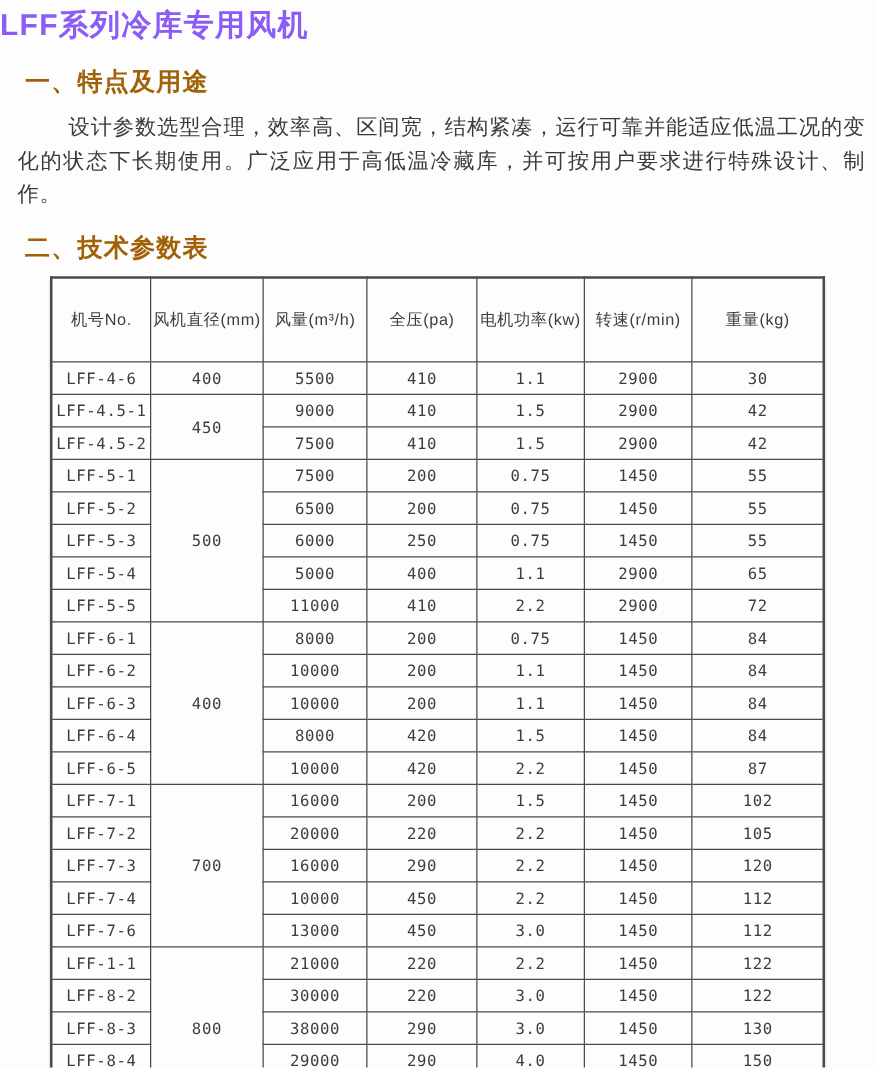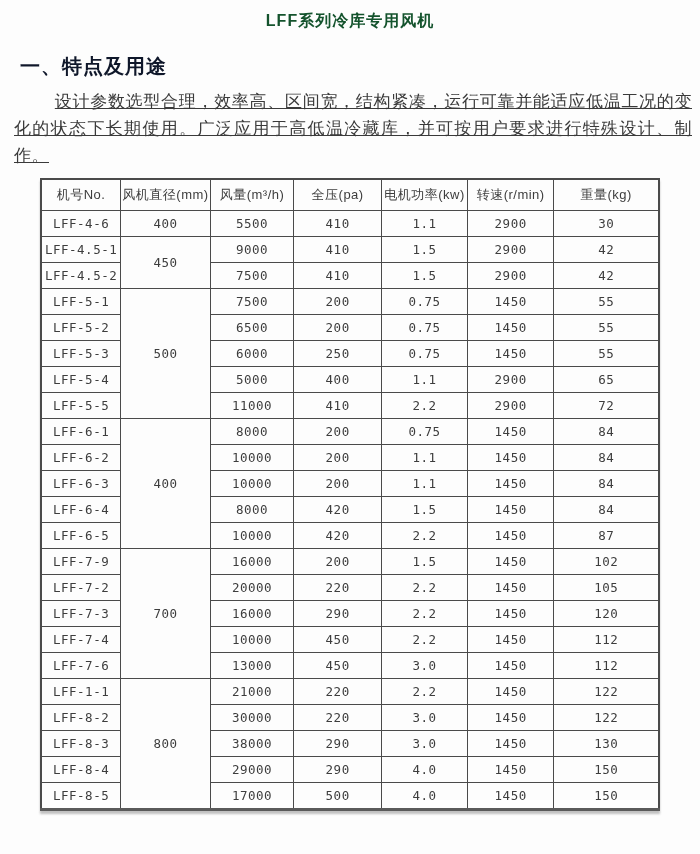--- a/index.html
+++ b/index.html
@@ -6,44 +6,43 @@
   body {
     width: 700px; height: 854px;
     background: #fdfdfd;
     font-family: "Liberation Sans", sans-serif;
     color: #383838;
     overflow: hidden;
   }
   .page { width: 700px; height: 854px; position: relative; }
   .doc-title {
     margin: 6px 0 0 0;
-    text-align: center;
-    font-size: 16px;
+    text-align: left;
+    font-size: 24px;
     font-weight: bold;
     letter-spacing: 1px;
-    color: #14532d;
+    color: #8b5cf6;
     line-height: 30px;
   }
   .section-heading {
     margin: 17px 0 0 20px;
     font-size: 20px;
     font-weight: bold;
-    color: #0f172a;
+    color: #a16207;
     line-height: 26px;
     letter-spacing: 1px;
   }
   .features-body {
     margin: 9px 8px 0 14px;
     font-size: 17px;
     line-height: 27px;
     text-align: justify;
     text-indent: 2.4em;
     color: #3a3a3a;
     letter-spacing: 0.5px;
-    text-decoration: underline;
   }
   .spec-table {
     margin: 9px 0 0 40px;
     width: 620px;
     border-collapse: collapse;
     table-layout: fixed;
     font-size: 13px;
     color: #3d3d3d;
     border: 2px solid #4a4a4a;
     border-bottom: 3px solid #5a5a5a;
@@ -51,21 +50,21 @@
   }
   .spec-table th, .spec-table td {
     border: 1px solid #4a4a4a;
     text-align: center;
     vertical-align: middle;
     overflow: hidden;
     white-space: nowrap;
   }
   .spec-table th {
     font-weight: normal;
-    padding: 6px 1px;
+    padding: 24px 1px;
     letter-spacing: 0.5px;
     background: #fdfdfd;
   }
   .spec-table td {
     padding: 5px 1px;
     font-family: "DejaVu Sans Mono", "Liberation Sans", monospace;
     font-size: 12.5px;
     letter-spacing: 0.5px;
   }
 </style>
@@ -73,20 +72,21 @@
 <body>
 
 <div class="page">
 
   <h1 class="doc-title">LFF系列冷库专用风机</h1>
 
   <h2 class="section-heading">一、特点及用途</h2>
 
   <p class="features-body">设计参数选型合理，效率高、区间宽，结构紧凑，运行可靠并能适应低温工况的变化的状态下长期使用。广泛应用于高低温冷藏库，并可按用户要求进行特殊设计、制作。</p>
 
+  <h2 class="section-heading">二、技术参数表</h2>
 
   <table class="spec-table">
     <colgroup>
       <col style="width:12.9%">
       <col style="width:14.5%">
       <col style="width:13.5%">
       <col style="width:14.2%">
       <col style="width:13.9%">
       <col style="width:14.0%">
       <col style="width:17.0%">
@@ -205,21 +205,21 @@
         </tr>
         <tr>
           <td>LFF-6-5</td>
           <td>10000</td>
           <td>420</td>
           <td>2.2</td>
           <td>1450</td>
           <td>87</td>
         </tr>
         <tr>
-          <td>LFF-7-9</td>
+          <td>LFF-7-1</td>
           <td rowspan="5">700</td>
           <td>16000</td>
           <td>200</td>
           <td>1.5</td>
           <td>1450</td>
           <td>102</td>
         </tr>
         <tr>
           <td>LFF-7-2</td>
           <td>20000</td>

